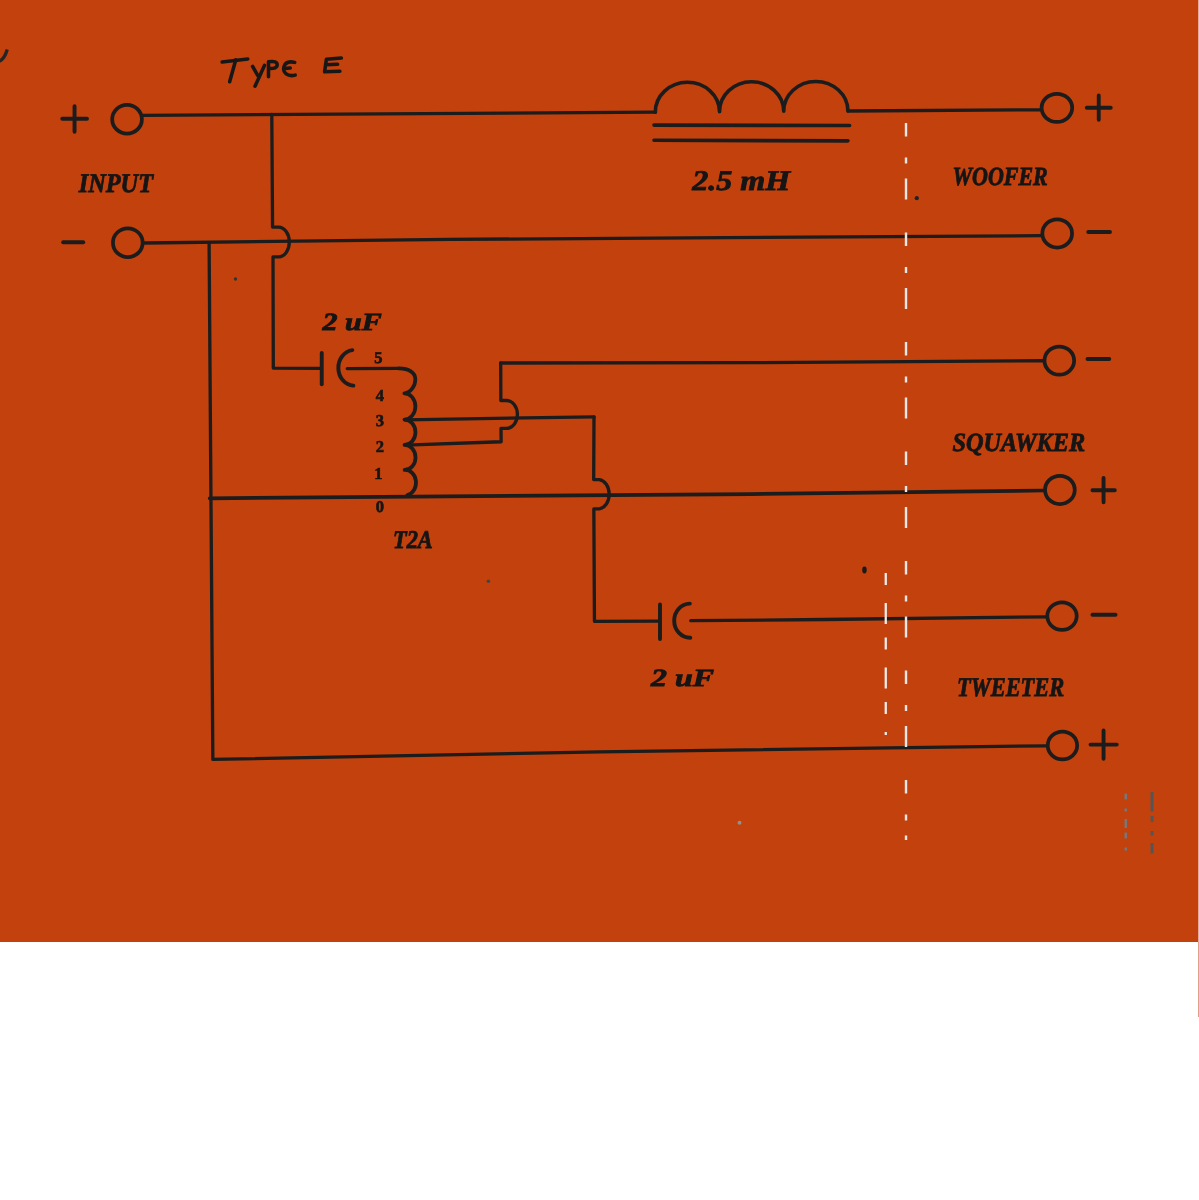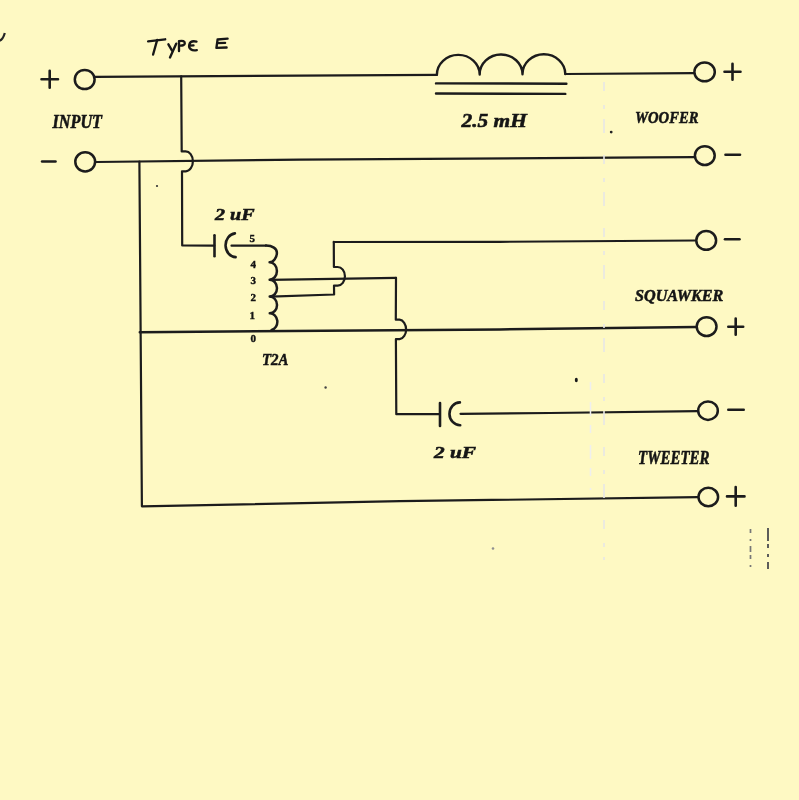--- a/index.html
+++ b/index.html
@@ -1,16 +1,16 @@
 <!DOCTYPE html>
 <html><head>
 <meta charset="utf-8">
 <style>
   html,body{margin:0;padding:0;background:#ffffff;}
-  #page{position:relative;width:799px;height:800px;background:#fef9c3;overflow:hidden;}
+  #page{position:relative;width:799px;height:628px;background:#c2410c;overflow:hidden;}
   svg{position:absolute;left:0;top:0;}
   .lbl{font-family:"Liberation Serif",serif;font-weight:bold;font-style:italic;fill:#151515;stroke:#151515;stroke-width:0.55px;}
 </style>
 </head>
 <body>
 <div id="page">
 <svg width="799" height="800" viewBox="0 0 799 800">
   <g fill="none" stroke="#1c1c1c" stroke-width="2.2" stroke-linecap="round" stroke-linejoin="round">
 
     <path d="M 95.5 76.9 L 436.9 74.8"></path>

